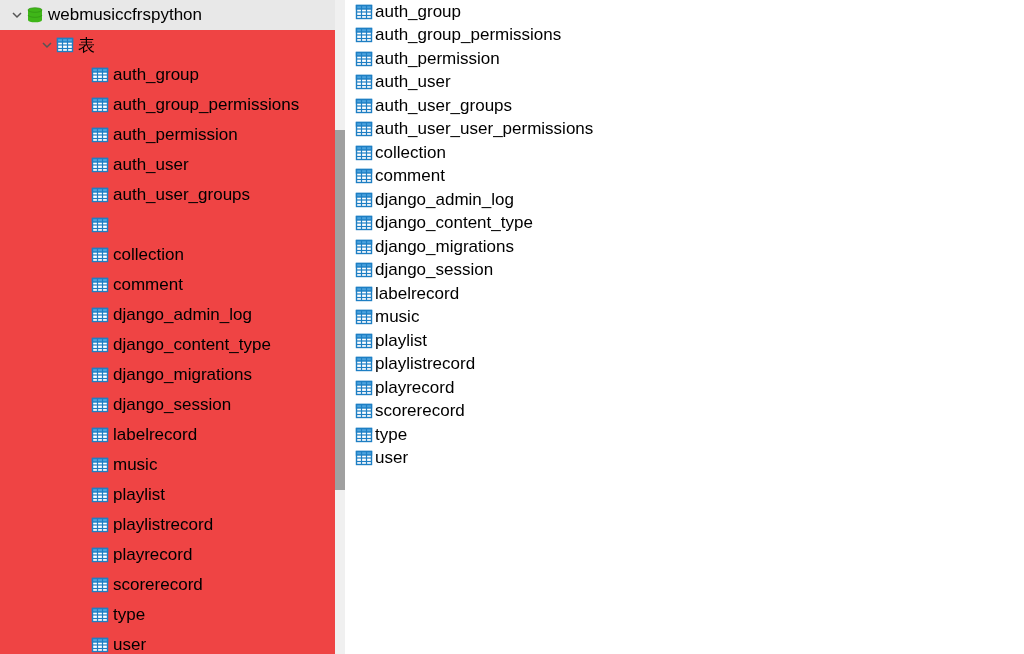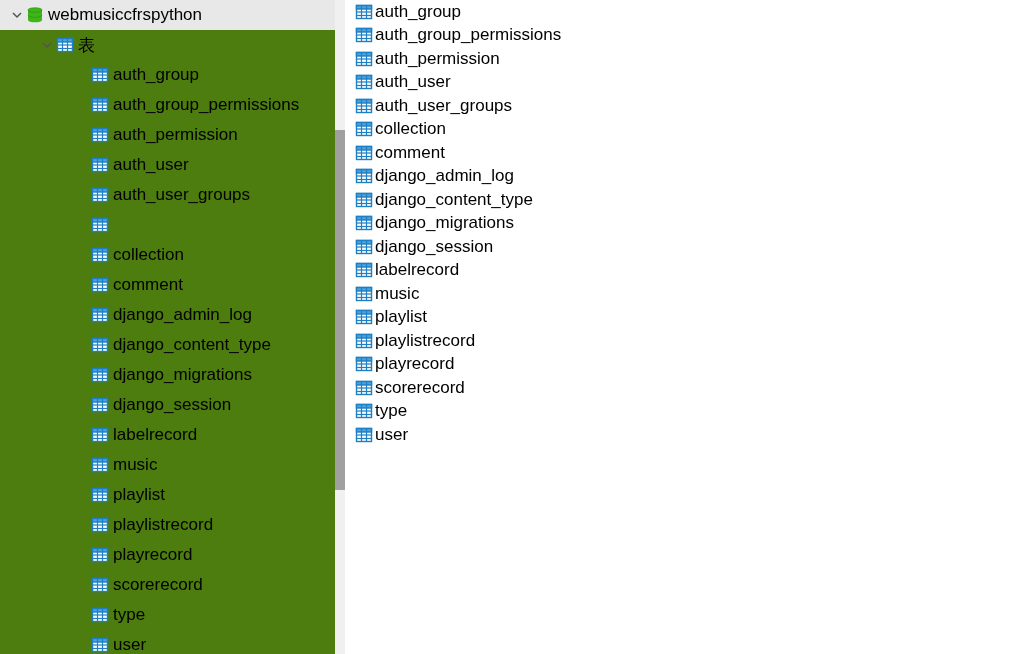--- a/index.html
+++ b/index.html
@@ -10,21 +10,21 @@
     color: #000;
     background: #fff;
     display: flex;
     width: 1024px;
     height: 654px;
     overflow: hidden;
   }
   .left-panel {
     width: 345px;
     height: 100%;
-    background: #4d7c0f;
+    background: #ef4444;
     position: relative;
     overflow: hidden;
     flex-shrink: 0;
   }
   .scrollbar {
     position: absolute;
     right: 0;
     top: 0;
     width: 10px;
     height: 100%;
@@ -476,20 +476,33 @@
         <span class="icon">
   <svg width="18" height="18" viewBox="0 0 18 18">
     <rect x="1.5" y="2.5" width="15" height="13" fill="#fff" stroke="#1e7fc4" stroke-width="1.4"></rect>
     <rect x="1.5" y="2.5" width="15" height="3.5" fill="#4ba3df" stroke="#1e7fc4" stroke-width="1.4"></rect>
     <line x1="1.5" y1="9" x2="16.5" y2="9" stroke="#1e7fc4" stroke-width="1.2"></line>
     <line x1="1.5" y1="12.5" x2="16.5" y2="12.5" stroke="#1e7fc4" stroke-width="1.2"></line>
     <line x1="6.5" y1="2.5" x2="6.5" y2="15.5" stroke="#1e7fc4" stroke-width="1.2"></line>
     <line x1="11.5" y1="2.5" x2="11.5" y2="15.5" stroke="#1e7fc4" stroke-width="1.2"></line>
   </svg>
 </span>
+        <span class="label">auth_user_user_permissions</span>
+      </div>
+      <div class="list-row">
+        <span class="icon">
+  <svg width="18" height="18" viewBox="0 0 18 18">
+    <rect x="1.5" y="2.5" width="15" height="13" fill="#fff" stroke="#1e7fc4" stroke-width="1.4"></rect>
+    <rect x="1.5" y="2.5" width="15" height="3.5" fill="#4ba3df" stroke="#1e7fc4" stroke-width="1.4"></rect>
+    <line x1="1.5" y1="9" x2="16.5" y2="9" stroke="#1e7fc4" stroke-width="1.2"></line>
+    <line x1="1.5" y1="12.5" x2="16.5" y2="12.5" stroke="#1e7fc4" stroke-width="1.2"></line>
+    <line x1="6.5" y1="2.5" x2="6.5" y2="15.5" stroke="#1e7fc4" stroke-width="1.2"></line>
+    <line x1="11.5" y1="2.5" x2="11.5" y2="15.5" stroke="#1e7fc4" stroke-width="1.2"></line>
+  </svg>
+</span>
         <span class="label">collection</span>
       </div>
       <div class="list-row">
         <span class="icon">
   <svg width="18" height="18" viewBox="0 0 18 18">
     <rect x="1.5" y="2.5" width="15" height="13" fill="#fff" stroke="#1e7fc4" stroke-width="1.4"></rect>
     <rect x="1.5" y="2.5" width="15" height="3.5" fill="#4ba3df" stroke="#1e7fc4" stroke-width="1.4"></rect>
     <line x1="1.5" y1="9" x2="16.5" y2="9" stroke="#1e7fc4" stroke-width="1.2"></line>
     <line x1="1.5" y1="12.5" x2="16.5" y2="12.5" stroke="#1e7fc4" stroke-width="1.2"></line>
     <line x1="6.5" y1="2.5" x2="6.5" y2="15.5" stroke="#1e7fc4" stroke-width="1.2"></line>

